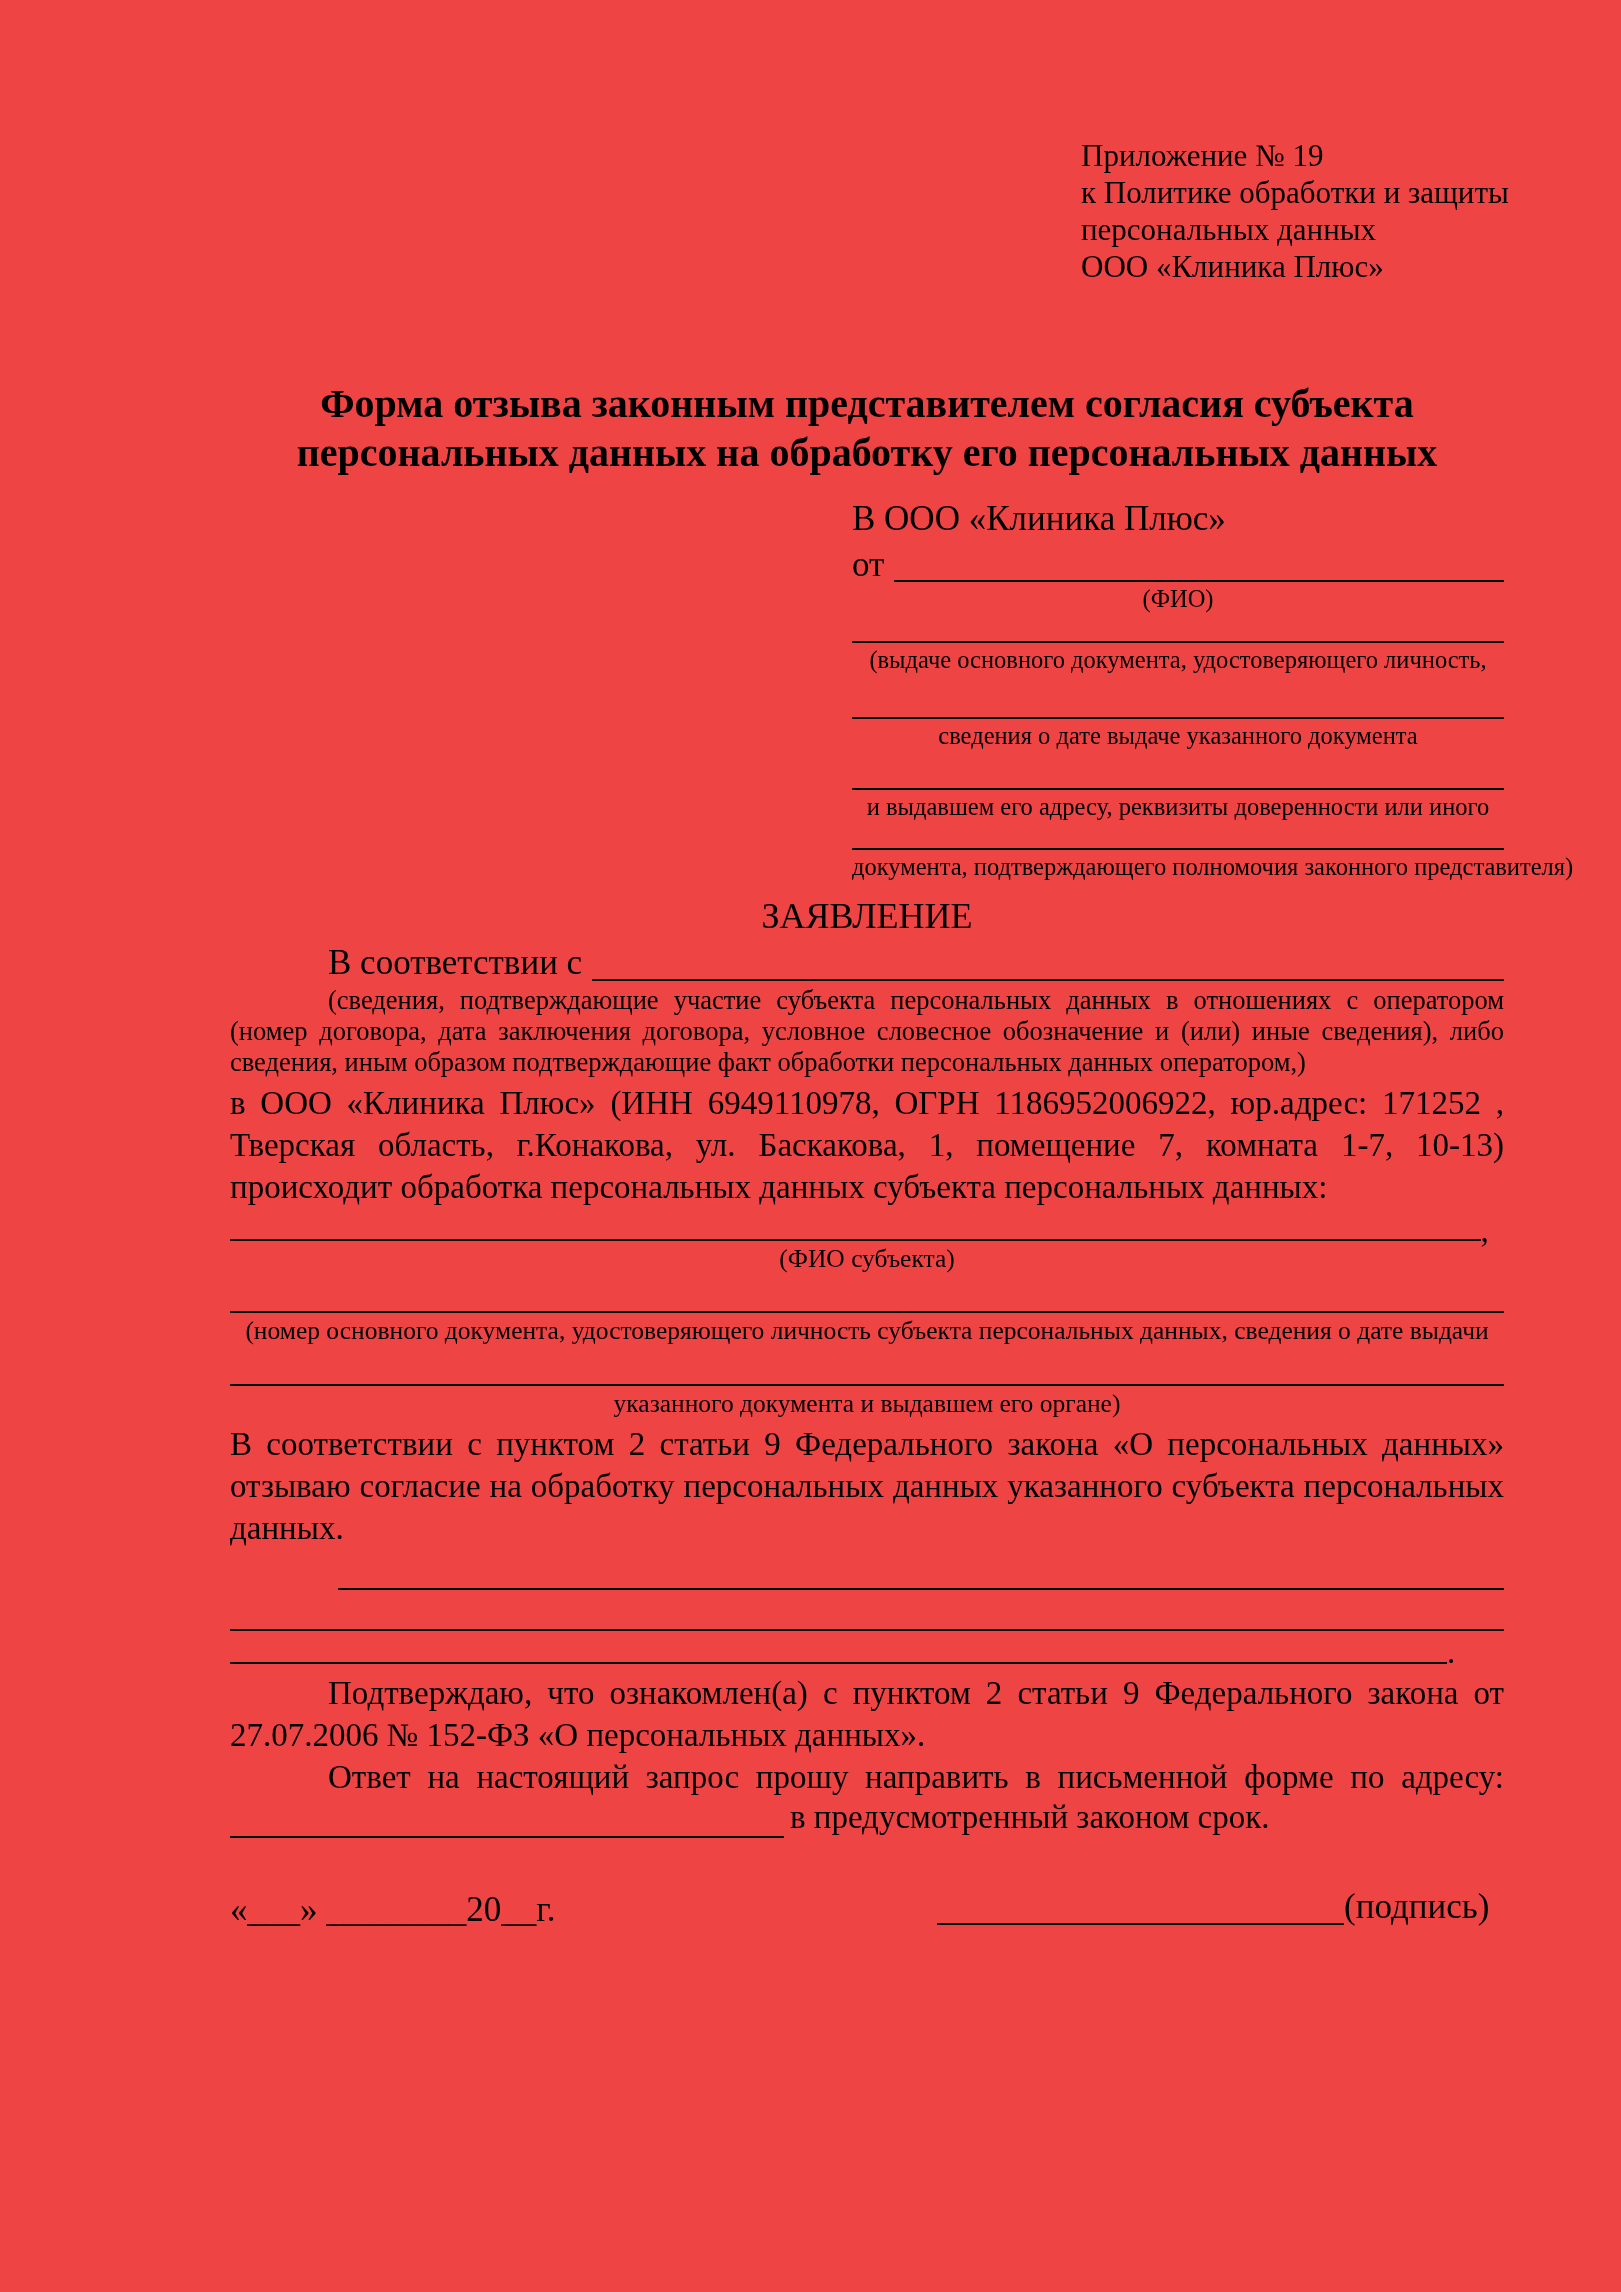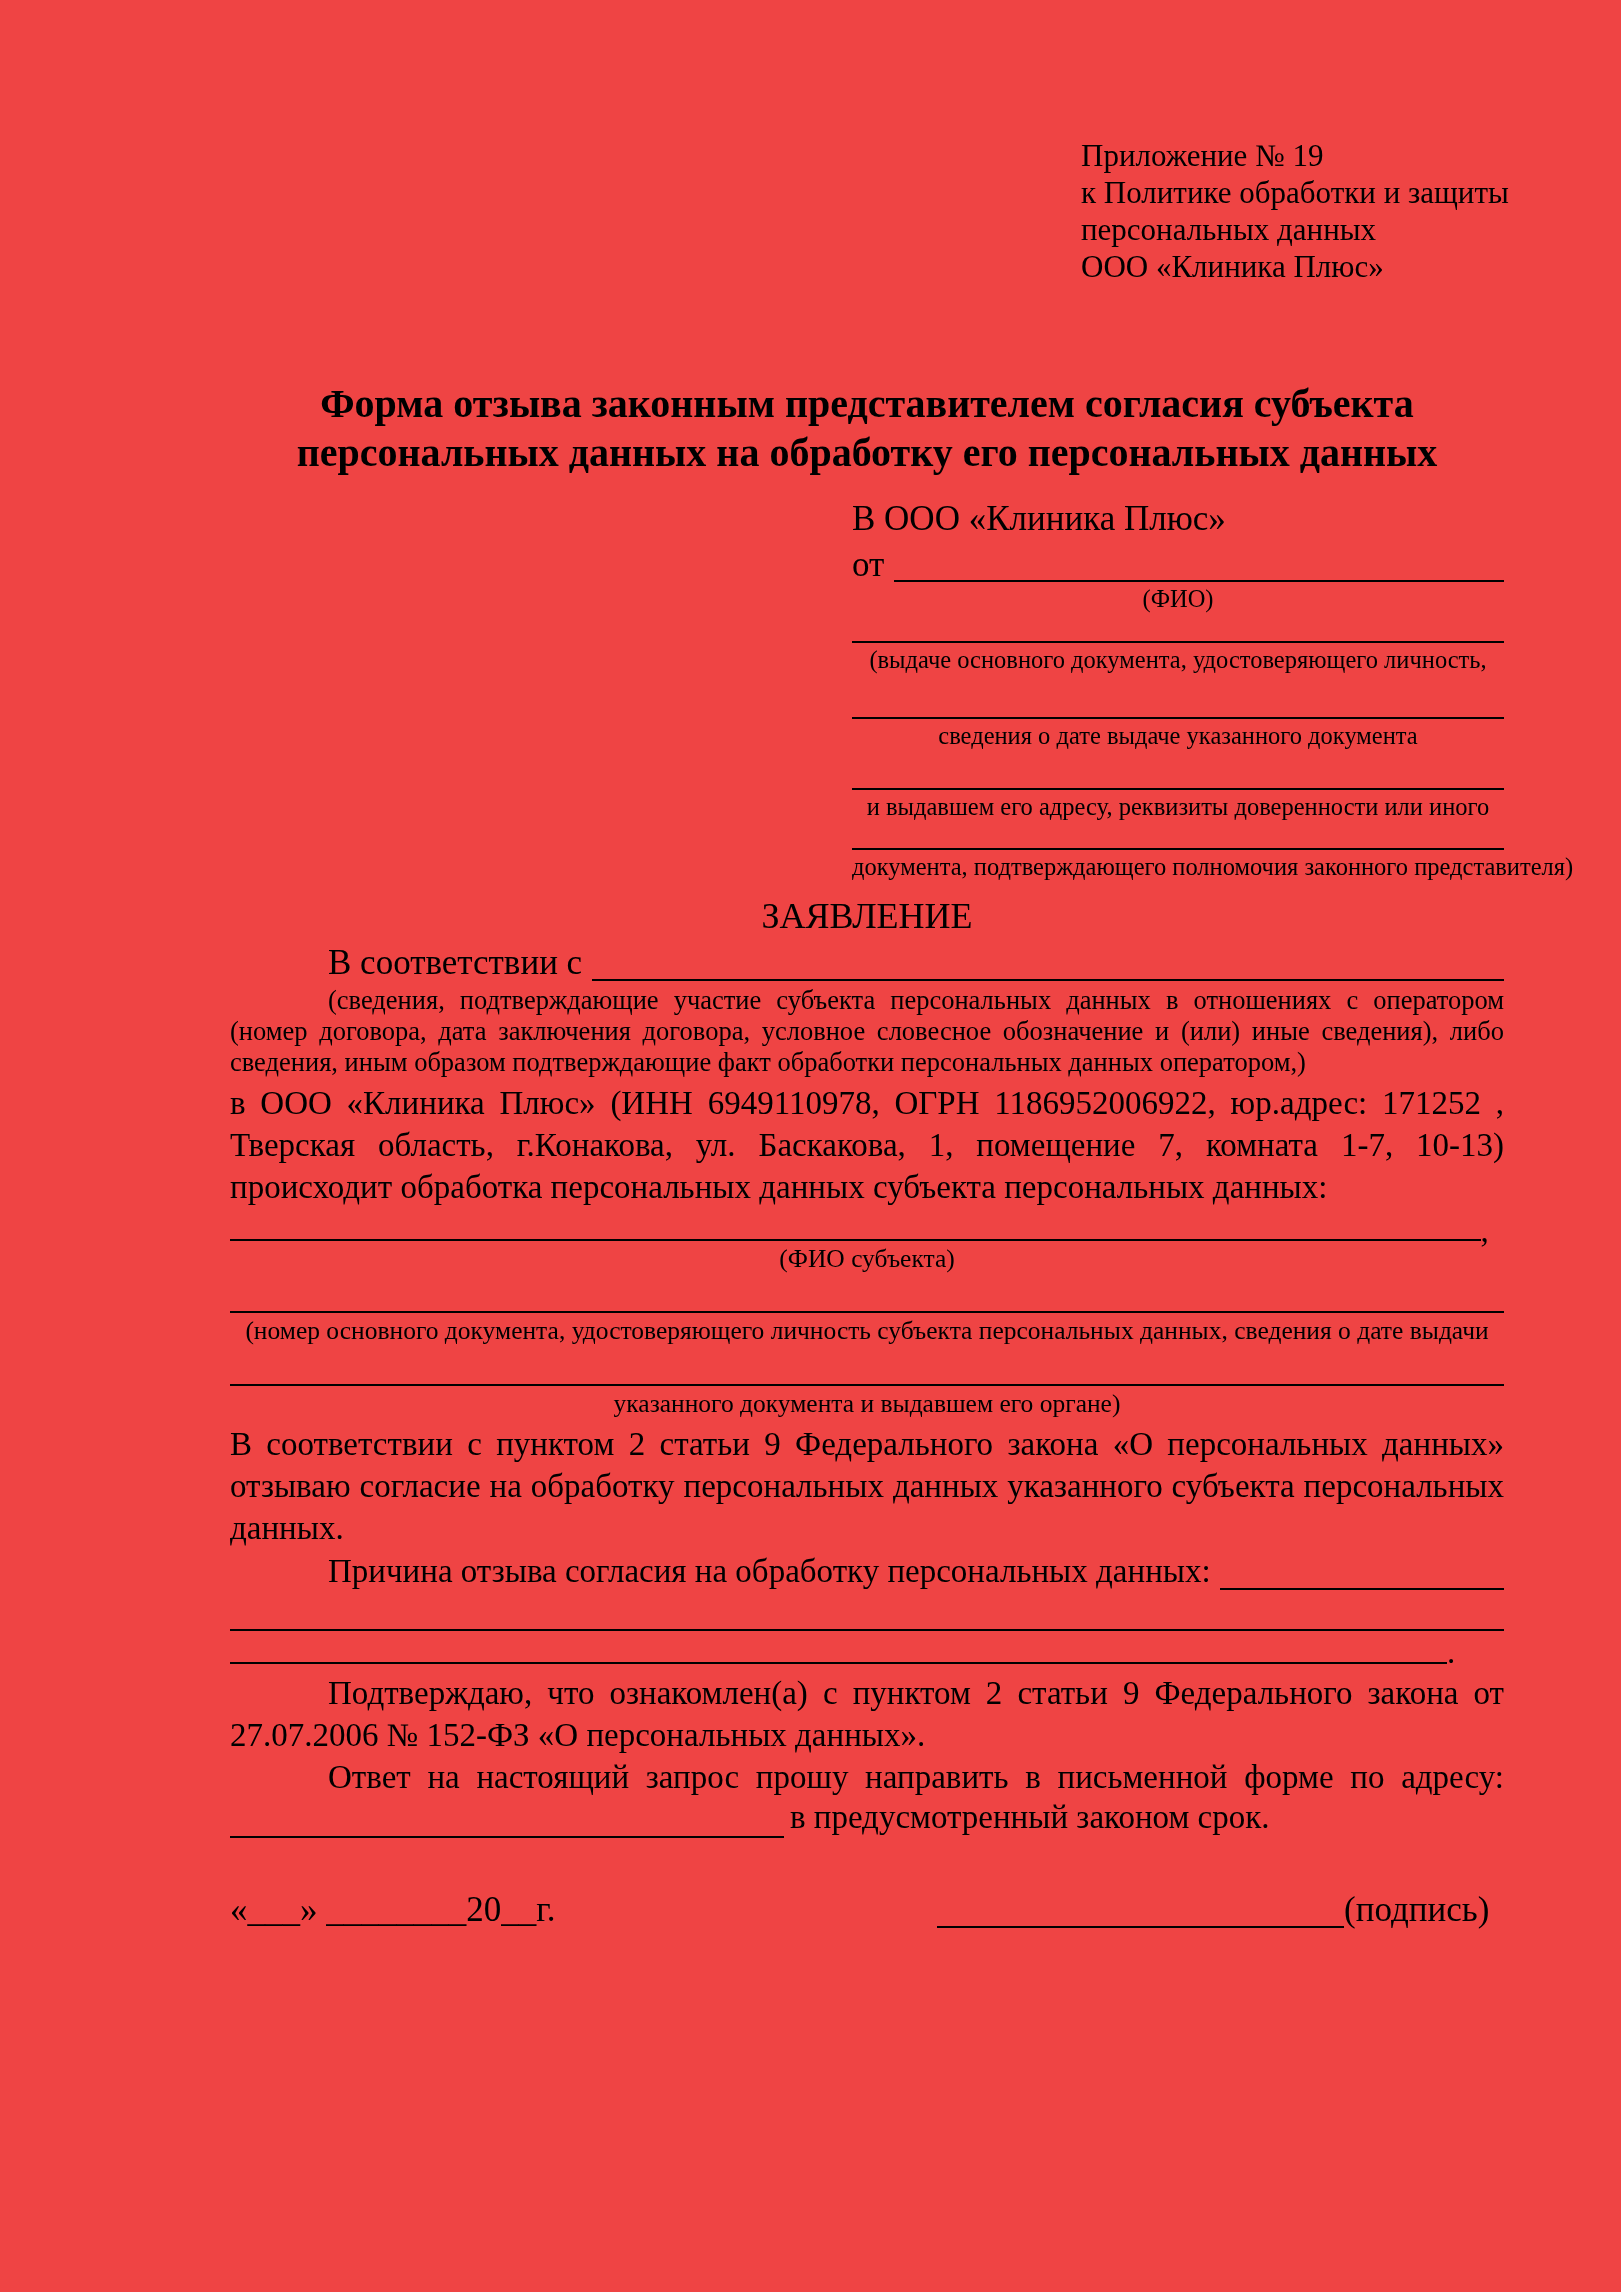--- a/index.html
+++ b/index.html
@@ -80,21 +80,21 @@
   .blank-dot { display: flex; align-items: flex-end; height: 33px; font-size: 33px; }
   .blank-dot .rule { width: calc(100% - 57px); border-bottom: 2.9px solid #000; height: 100%; }
   .blank-dot span { line-height: 21.6px; }
 
   .confirm-par { margin-top: 7.8px; text-indent: 98px; }
   .reply-par { margin-top: 0; text-indent: 98px; text-align-last: justify; }
   .reply-row { display: flex; align-items: center; height: 39px; }
   .reply-row .rule { width: 554px; border-bottom: 2.9px solid #000; height: 100%; }
   .reply-row .sfx { font-size: 33px; line-height: 35px; margin-left: 5.9px; white-space: nowrap; }
 
-  .footer { display: flex; justify-content: space-between; align-items: center; margin-top: 51px; }
+  .footer { display: flex; justify-content: space-between; align-items: flex-start; margin-top: 51px; }
   .footer .date { font-size: 35px; line-height: 43px; white-space: nowrap; }
   .sig-group { display: flex; align-items: flex-end; margin-right: 14.7px; }
   .sig-group .rule { width: 407px; border-bottom: 2.9px solid #000; height: 33px; }
   .sig-group .sig-cap { font-size: 35px; line-height: 37px; white-space: nowrap; }
 </style>
 </head>
 <body>
 
 <div class="page">
 
@@ -146,21 +146,20 @@
 
   <div class="wline wl1"></div>
   <div class="wide-cap">(номер основного документа, удостоверяющего личность субъекта персональных данных, сведения о дате выдачи</div>
 
   <div class="wline wl2"></div>
   <div class="wide-cap">указанного документа и выдавшем его органе)</div>
 
   <div class="body-par withdrawal-par">В соответствии с пунктом 2 статьи 9 Федерального закона «О персональных данных» отзываю согласие на обработку персональных данных указанного субъекта персональных данных.</div>
 
   <div class="reason-row">
-    <span class="lbl">Причина отзыва согласия на обработку персональных данных:</span>
     <span class="fill"></span>
   </div>
 
   <div class="blank-full"></div>
   <div class="blank-dot">
     <div class="rule"></div>
     <span>.</span>
   </div>
 
   <div class="body-par confirm-par">Подтверждаю, что ознакомлен(а) с пунктом 2 статьи 9 Федерального закона от 27.07.2006 № 152-ФЗ «О персональных данных».</div>

